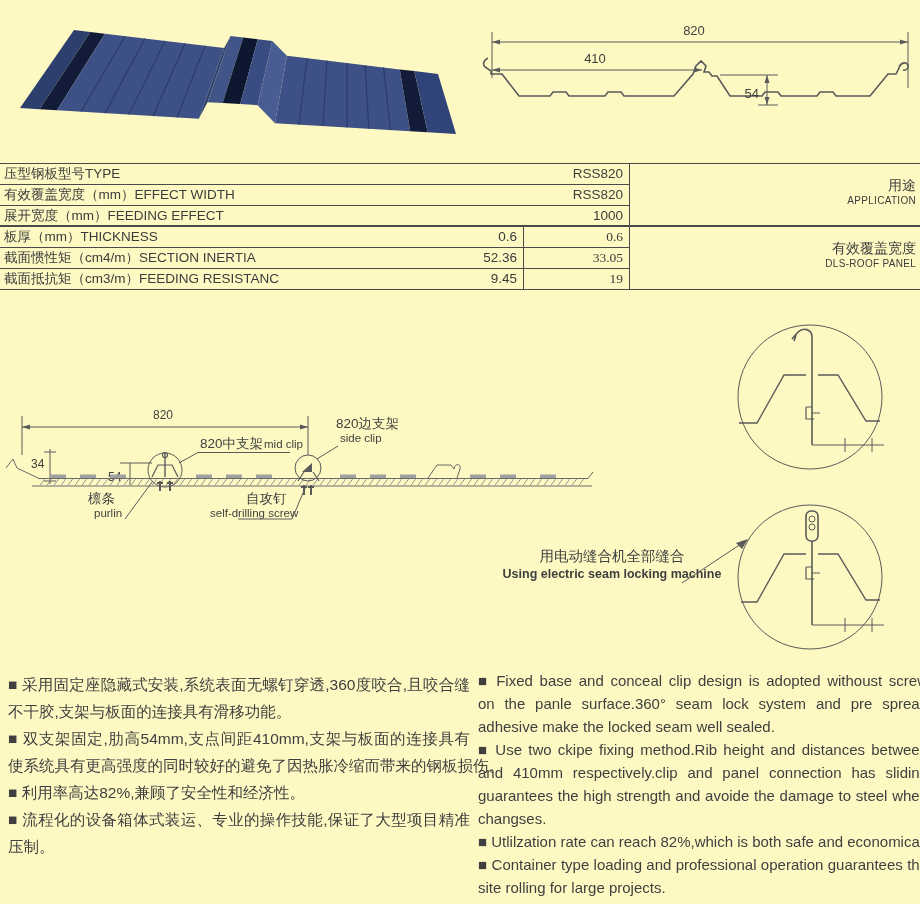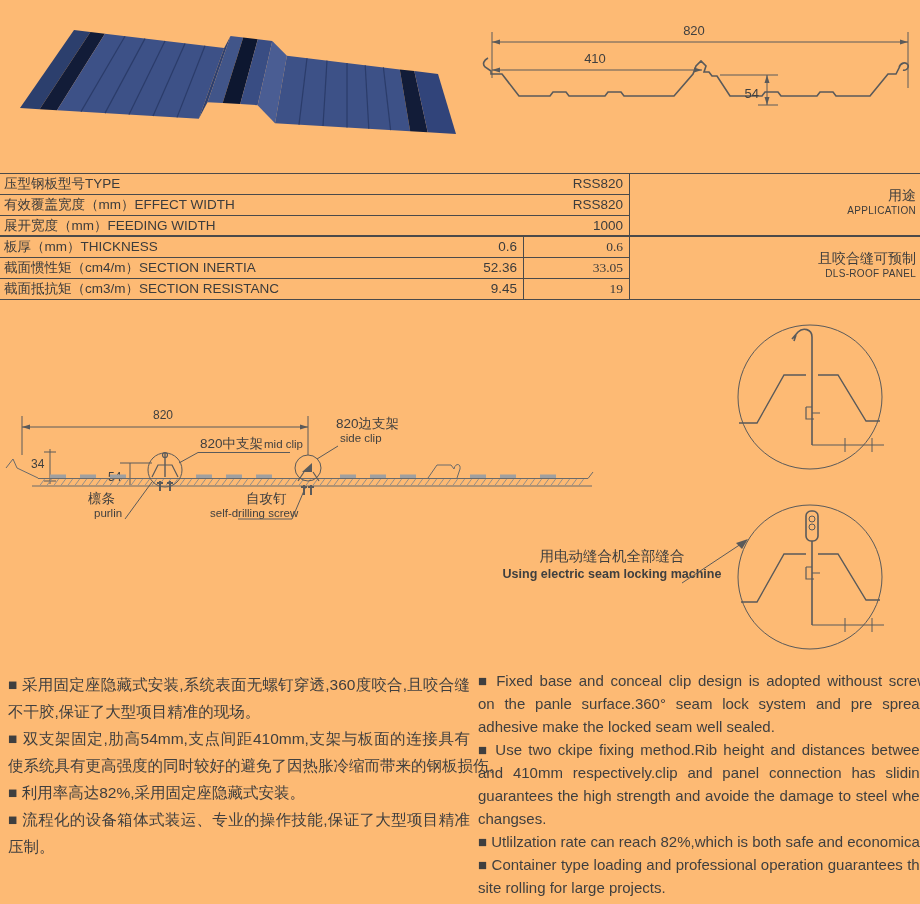--- a/index.html
+++ b/index.html
@@ -1,21 +1,21 @@
 <!DOCTYPE html>
 <html><head>
 <meta charset="utf-8">
 <style>
   html,body{margin:0;padding:0;}
   body{width:920px;height:904px;overflow:hidden;background:#ffffff;
        font-family:"Liberation Sans", sans-serif;color:#3c3c3c;}
-  .page{position:relative;width:920px;height:904px;background:#fdba74;}
+  .page{position:relative;width:920px;height:904px;background:#fef9c3;}
   svg text{font-family:"Liberation Sans", sans-serif;fill:#3f3f3f;}
   
-  .spec-table{position:absolute;left:0;top:173px;width:920px;height:126px;font-size:13.5px;}
+  .spec-table{position:absolute;left:0;top:163px;width:920px;height:126px;font-size:13.5px;}
   .hl{position:absolute;height:1px;background:#4a4a4a;left:0;}
   .vl{position:absolute;width:1px;background:#4a4a4a;}
   .trow{position:absolute;left:0;width:629px;height:21px;line-height:21px;}
   .tlabel{position:absolute;left:4px;top:0;white-space:nowrap;}
   .tval{position:absolute;top:0;text-align:right;}
   .tval.merged{left:440px;width:183px;}
   .tval.c1{left:423px;width:94px;}
   .tval.c2{left:528px;width:95px;font-family:Liberation Serif, serif;}
   .tright{position:absolute;left:650px;width:266px;text-align:right;line-height:16px;}
   .tright .zh{font-size:14px;}
@@ -103,45 +103,45 @@
 
     <div class="trow" style="top:0">
       <span class="tlabel">压型钢板型号TYPE</span>
       <span class="tval merged">RSS820</span>
     </div>
     <div class="trow" style="top:21px">
       <span class="tlabel">有效覆盖宽度（mm）EFFECT WIDTH</span>
       <span class="tval merged">RSS820</span>
     </div>
     <div class="trow" style="top:42px">
-      <span class="tlabel">展开宽度（mm）FEEDING WIDTH</span>
+      <span class="tlabel">展开宽度（mm）FEEDING EFFECT</span>
       <span class="tval merged">1000</span>
     </div>
     <div class="trow" style="top:63px">
       <span class="tlabel">板厚（mm）THICKNESS</span>
       <span class="tval c1">0.6</span>
       <span class="tval c2">0.6</span>
     </div>
     <div class="trow" style="top:84px">
       <span class="tlabel">截面惯性矩（cm4/m）SECTION INERTIA</span>
       <span class="tval c1">52.36</span>
       <span class="tval c2">33.05</span>
     </div>
     <div class="trow" style="top:105px">
-      <span class="tlabel">截面抵抗矩（cm3/m）SECTION RESISTANC</span>
+      <span class="tlabel">截面抵抗矩（cm3/m）FEEDING RESISTANC</span>
       <span class="tval c1">9.45</span>
       <span class="tval c2">19</span>
     </div>
 
     <div class="tright" style="top:14px">
       <div class="zh">用途</div>
       <div class="en">APPLICATION</div>
     </div>
     <div class="tright" style="top:77px">
-      <div class="zh">且咬合缝可预制</div>
+      <div class="zh">有效覆盖宽度</div>
       <div class="en">DLS-ROOF PANEL</div>
     </div>
   </div>
 
   <svg class="abs" style="left:0;top:315px" width="920" height="355" viewBox="0 0 920 355">
 
     <g stroke="#5a5a5a" stroke-width="1" fill="none">
       <line x1="22" y1="101" x2="22" y2="140"></line>
       <line x1="308" y1="101" x2="308" y2="140"></line>
       <line x1="22" y1="112" x2="308" y2="112"></line>
@@ -253,24 +253,24 @@
     </g>
 
     <text x="612" y="246" text-anchor="middle" font-size="14.5">用电动缝合机全部缝合</text>
     <text x="612" y="263" text-anchor="middle" font-size="12.5" font-weight="bold">Using electric seam locking machine</text>
     <line x1="682" y1="268" x2="744" y2="227" stroke="#5a5a5a"></line>
     <polygon points="748,224 736,228 742,234" fill="#5a5a5a"></polygon>
   </svg>
 
   <div class="features-zh">
     <div class="line j">■ 采用固定座隐藏式安装,系统表面无螺钉穿透,360度咬合,且咬合缝可预制</div>
-    <div class="line">不干胶,保证了大型项目精准的现场。</div>
+    <div class="line">不干胶,支架与板面的连接具有滑移功能。</div>
     <div class="line j">■ 双支架固定,肋高54mm,支点间距410mm,支架与板面的连接具有滑移功能,</div>
     <div class="line">使系统具有更高强度的同时较好的避免了因热胀冷缩而带来的钢板损伤。</div>
-    <div class="line">■ 利用率高达82%,采用固定座隐藏式安装。</div>
+    <div class="line">■ 利用率高达82%,兼顾了安全性和经济性。</div>
     <div class="line j">■ 流程化的设备箱体式装运、专业的操作技能,保证了大型项目精准的现场</div>
     <div class="line">压制。</div>
   </div>
 
   <div class="features-en">
     <div class="line j">■ Fixed base and conceal clip design is adopted withoust screw penetratio</div>
     <div class="line j">on the panle surface.360°  seam lock system and pre spread pressure-sensitiv</div>
     <div class="line">adhesive make the locked seam well sealed.</div>
     <div class="line j">■ Use two ckipe fixing method.Rib height and distances between pivots 54mm</div>
     <div class="line j">and 410mm respectively.clip and panel connection has sliding function.Whic</div>

